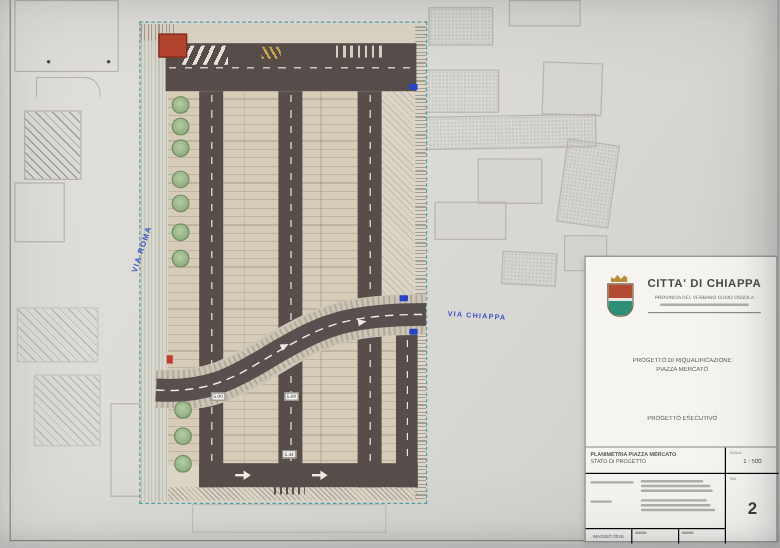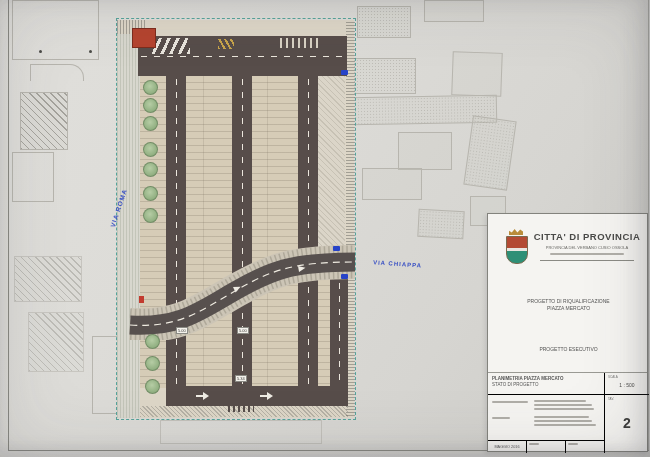--- a/index.html
+++ b/index.html
@@ -172,21 +172,21 @@
     <div class="street-label" style="left:109px;top:226px;font-size:6.5px;transform:rotate(-72deg);transform-origin:0 0;">VIA ROMA</div>
     <div class="street-label" style="left:373px;top:261px;font-size:6px;transform:rotate(4deg);">VIA CHIAPPA</div>
   </div>
 
   <div id="titleblock">
 
     <div class="crest">
       <div class="crown"></div>
       <div class="shield"></div>
     </div>
-    <div class="tb-center" style="position:absolute;left:42px;top:17px;width:114px;font-size:9.5px;font-weight:bold;letter-spacing:0.5px;">CITTA' DI PROVINCIA</div>
+    <div class="tb-center" style="position:absolute;left:42px;top:17px;width:114px;font-size:9.5px;font-weight:bold;letter-spacing:0.5px;">CITTA' DI CHIAPPA</div>
     <div class="tb-center" style="position:absolute;left:42px;top:31px;width:114px;font-size:4px;color:#6a6a66;">PROVINCIA DEL VERBANO CUSIO OSSOLA</div>
     <div class="gray-bar" style="position:absolute;left:62px;top:39px;width:74px;"></div>
     <div style="position:absolute;left:52px;top:46px;width:94px;height:1px;background:#8a8a84;"></div>
 
     <div class="tb-center" style="position:absolute;left:10px;top:84px;width:141px;font-size:5px;color:#555;">PROGETTO DI RIQUALIFICAZIONE</div>
     <div class="tb-center" style="position:absolute;left:10px;top:91px;width:141px;font-size:5px;color:#555;">PIAZZA MERCATO</div>
 
     <div class="tb-center" style="position:absolute;left:10px;top:132px;width:141px;font-size:5px;color:#555;">PROGETTO ESECUTIVO</div>
 
     <div class="tb-table">

